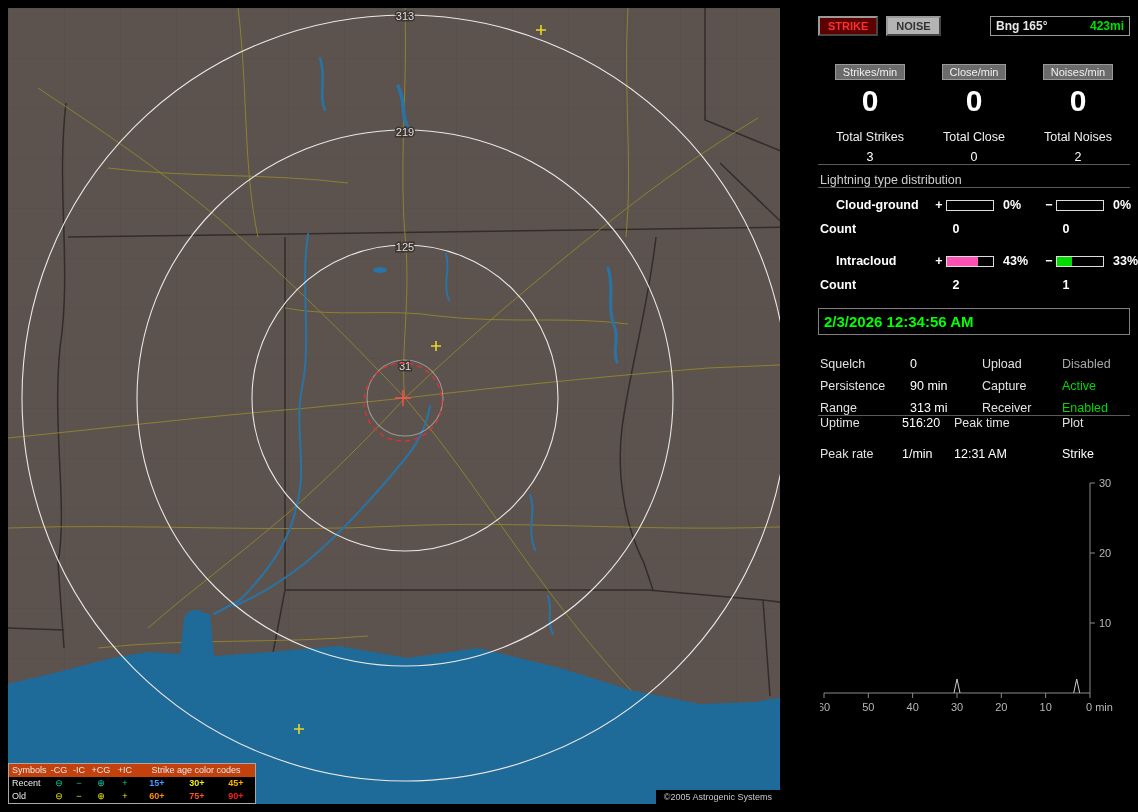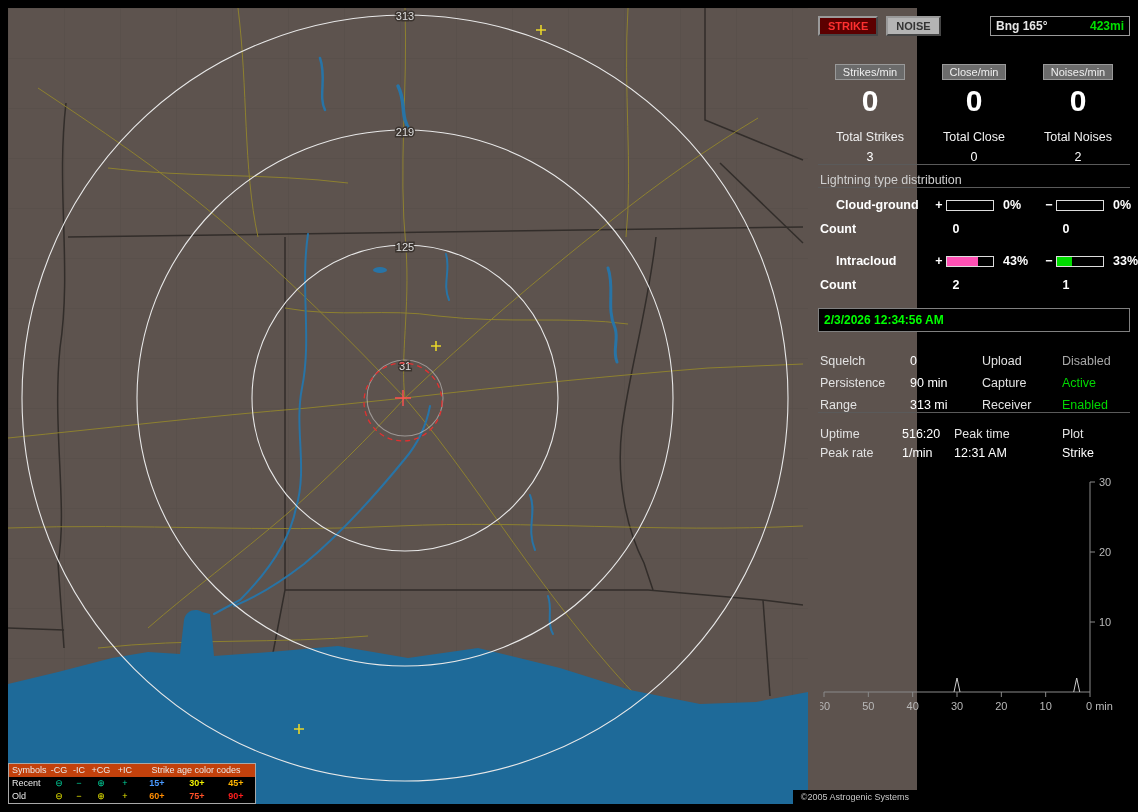--- a/index.html
+++ b/index.html
@@ -3,21 +3,21 @@
 <meta charset="utf-8">
 <style>
   * { box-sizing: border-box; }
   html,body { margin:0; padding:0; background:#000; }
   body {
     width:1138px; height:812px; position:relative; overflow:hidden;
     font-family:"Liberation Sans", sans-serif; color:#e6e6e6;
   }
 
   
-  .map-panel{position:absolute;left:8px;top:8px;width:909px;height:796px;background:#5d534e;overflow:hidden;}
+  .map-panel{position:absolute;left:8px;top:8px;width:772px;height:796px;background:#5d534e;overflow:hidden;}
   .map-panel svg{display:block;}
   .credit{position:absolute;right:0;bottom:0;background:#000;color:#c8c8c8;font-size:9px;padding:2px 8px;}
 
   .legend{position:absolute;left:0;bottom:0;width:248px;background:#000;border:1px solid #a8a8a8;font-size:9px;line-height:13px;color:#e8e8e8;}
   .lg-row{display:grid;grid-template-columns:40px 20px 20px 24px 24px 40px 40px 38px;align-items:center;}
   .lg-head{background:#c2410c;}
   .lg-c1{padding-left:3px;}
   .lg-sym{text-align:center;}
   .lg-age{text-align:center;font-weight:bold;}
   .lg-age-head{grid-column:6/9;text-align:center;}
@@ -44,24 +44,24 @@
   .dist-grid{display:grid;grid-template-columns:96px 14px 52px 44px 14px 52px 1fr;align-items:center;padding-left:2px;margin-left:16px;}
   .dist-cg{margin-top:10px;} .dist-ic{margin-top:18px;}
   .count-grid{display:grid;grid-template-columns:110px 52px 58px 52px 1fr;align-items:center;margin-top:10px;padding-left:2px;}
   .bold{font-weight:bold;color:#fff;}
   .bar{display:inline-block;width:48px;height:11px;border:1px solid #ddd;background:#000;position:relative;}
   .bar-fill{display:block;height:100%;width:0;}
   .pct{font-weight:bold;color:#fff;padding-left:5px;}
   .sign{color:#fff;font-weight:bold;text-align:center;}
   .cnt{text-align:center;color:#fff;font-weight:bold;}
 
-  .datetime-box{margin-top:16px;border:1px solid #808080;background:#000;color:#00ff00;font-weight:bold;font-size:12px;padding:4px 5px;}
+  .datetime-box{margin-top:16px;border:1px solid #808080;background:#000;color:#00ff00;font-weight:bold;font-size:15px;padding:4px 5px;}
 
   .settings-grid{margin-top:22px;display:grid;grid-template-columns:90px 72px 80px 1fr;row-gap:8px;padding-left:2px;}
-  .session-grid{margin-top:14px;display:grid;grid-template-columns:82px 52px 108px 1fr;row-gap:5px;padding-left:2px;}
+  .session-grid{display:grid;grid-template-columns:82px 52px 108px 1fr;row-gap:17px;padding-left:2px;}
   .trend-row{margin-top:18px;display:grid;grid-template-columns:82px 1fr;padding-left:2px;}
   .lbl{color:#e2e2e2;} .val{color:#fff;}
 
   #trend-svg{margin-top:10px;margin-left:2px;}
 </style>
 </head>
 <body>
 
 <div class="map-panel">
   <svg id="map-svg" viewBox="0 0 800 796" width="800" height="796">

